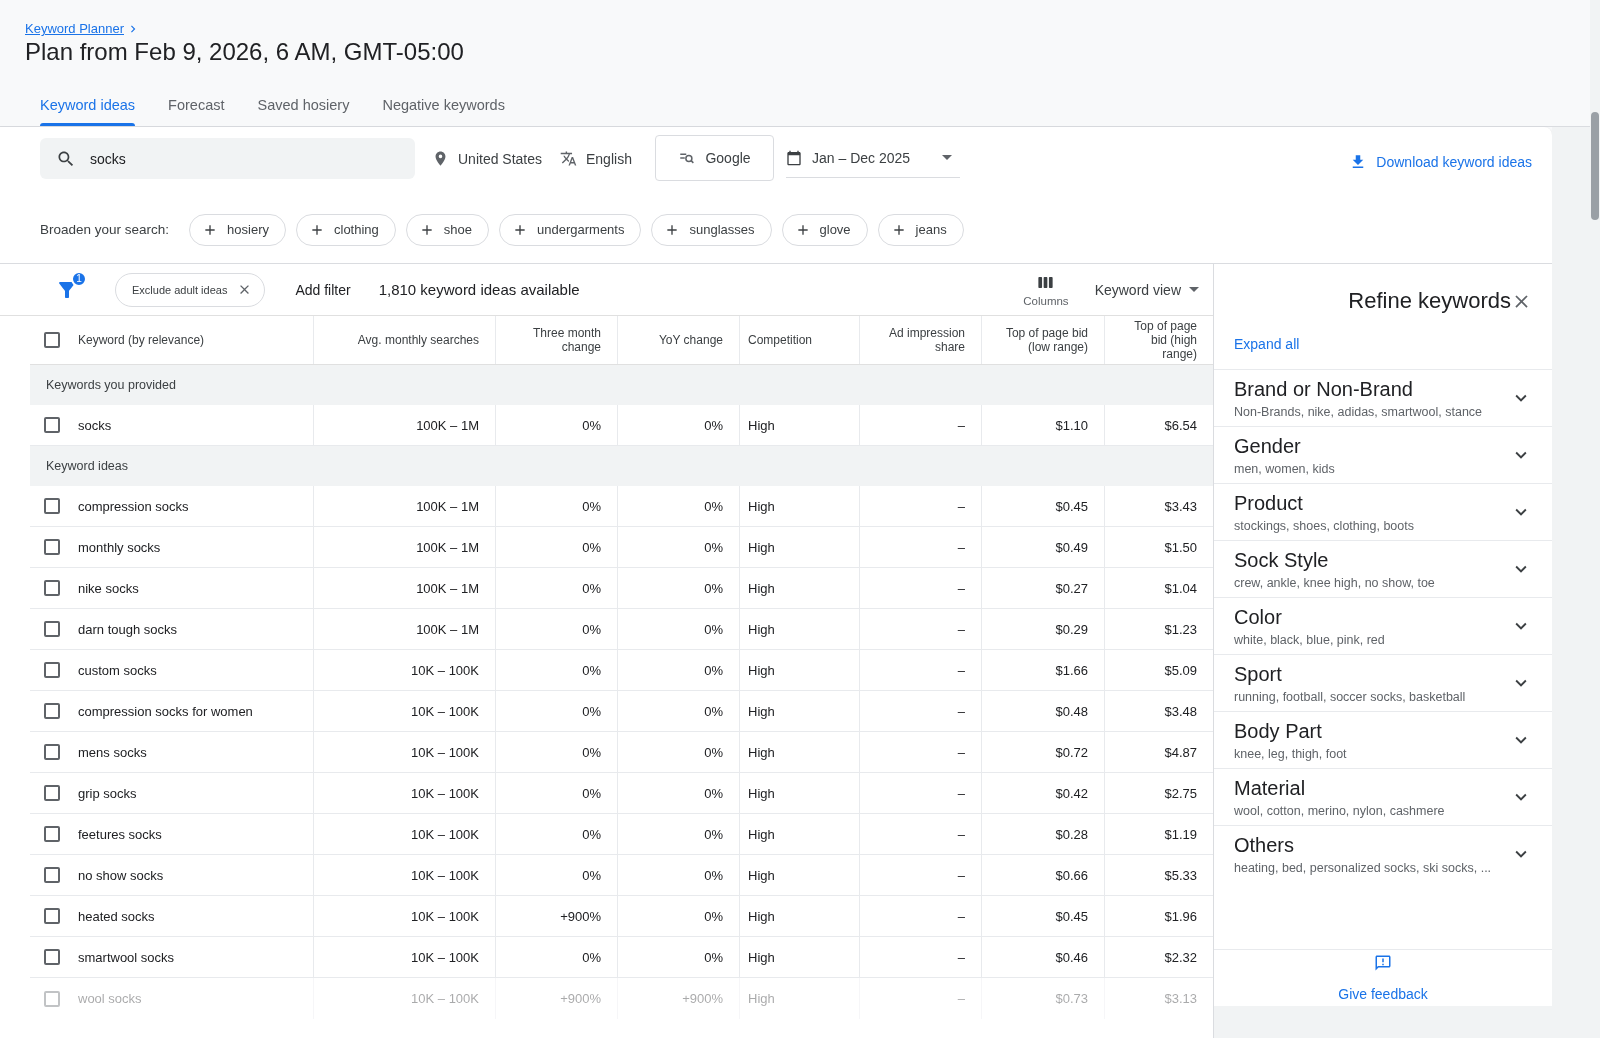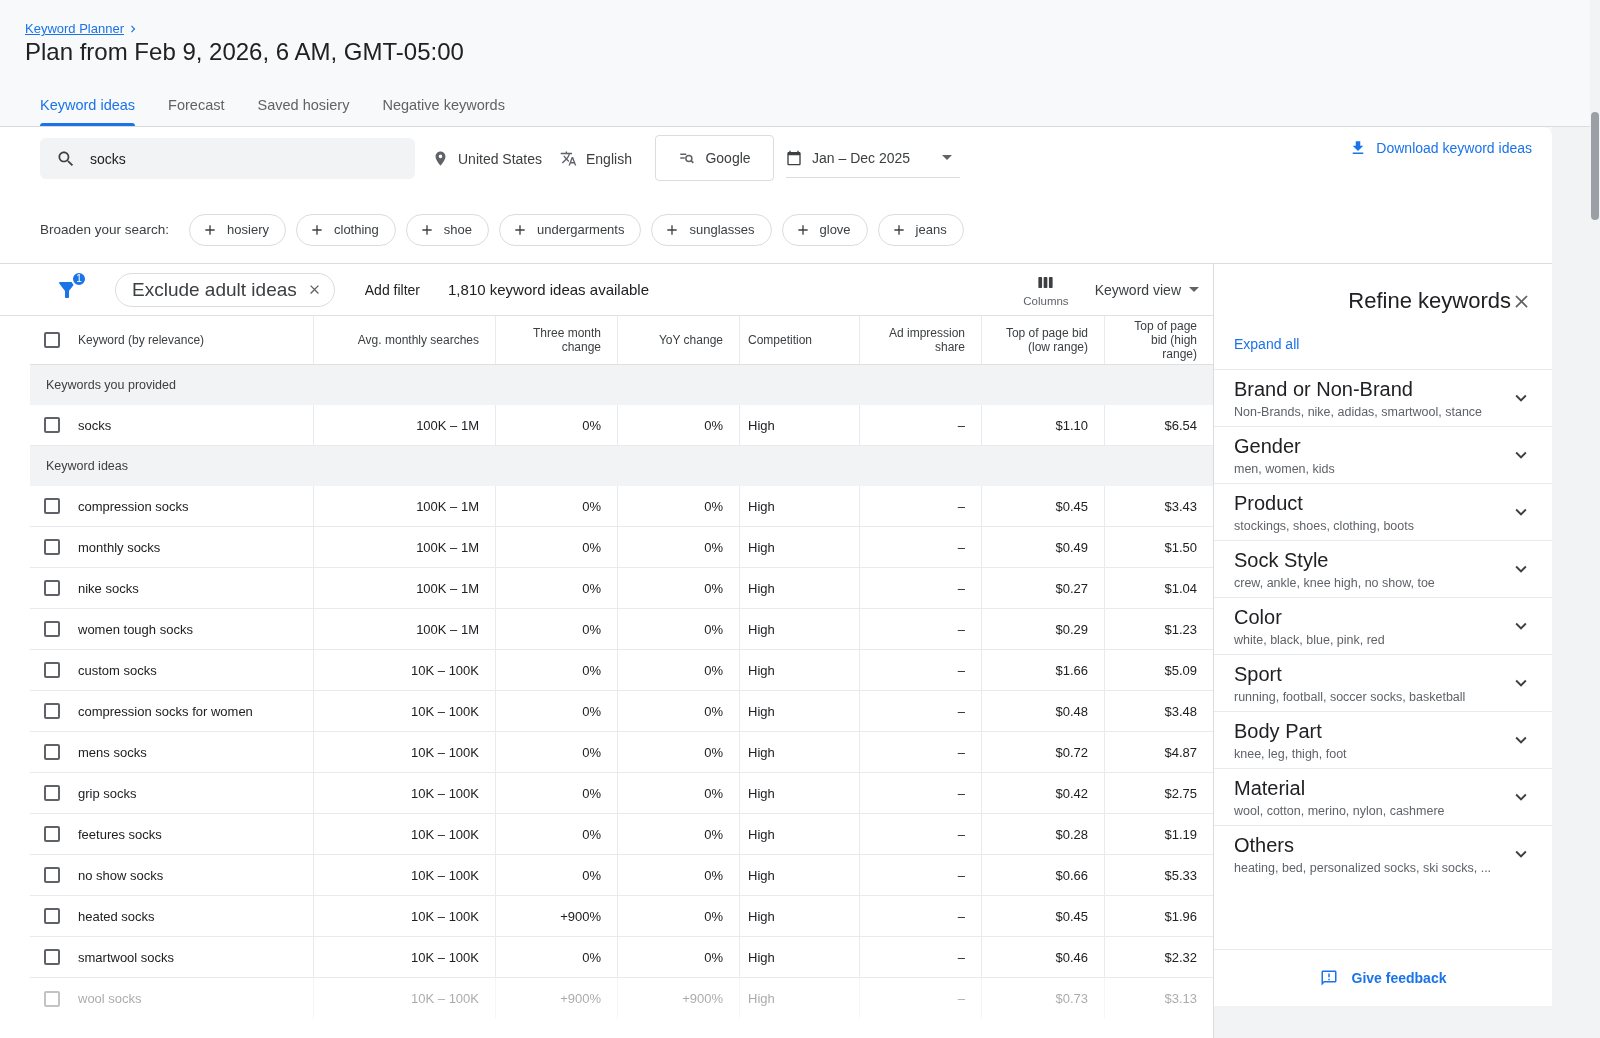--- a/index.html
+++ b/index.html
@@ -33,38 +33,38 @@
   .toolbar { position:absolute; top:0; left:0; right:0; height:63px; }
   .search-box { position:absolute; left:40px; top:11px; width:375px; height:41px; background:#f1f3f4; border-radius:6px; display:flex; align-items:center; padding:0 16px; gap:14px; }
   .search-box input { border:none; outline:none; background:transparent; font-size:14px; color:#202124; font-family:inherit; flex:1; }
   .tool-item { position:absolute; top:11px; height:41px; display:flex; align-items:center; gap:9px; font-size:14px; color:#3c4043; cursor:pointer; }
   .tool-loc  { left:432px; }
   .tool-lang { left:560px; }
   .network-box { position:absolute; left:655px; top:8px; width:119px; height:46px; border:1px solid #dadce0; border-radius:4px; background:#fff; display:flex; align-items:center; justify-content:center; gap:9px; font-size:14px; color:#3c4043; cursor:pointer; }
   .date-ctl { position:absolute; left:786px; top:11px; height:40px; display:flex; align-items:center; gap:10px; font-size:14px; color:#3c4043; border-bottom:1px solid #dadce0; padding-right:8px; cursor:pointer; }
   .caret { width:0; height:0; border-left:5px solid transparent; border-right:5px solid transparent; border-top:5px solid #5f6368; }
   .date-ctl .caret { margin-left:22px; }
-  .download-btn { position:absolute; right:20px; top:0; height:41px; display:flex; align-items:center; gap:9px; font-size:14px; font-weight:500; color:#1a73e8; cursor:pointer; }
+  .download-btn { position:absolute; right:20px; top:14px; height:41px; display:flex; align-items:center; gap:9px; font-size:14px; font-weight:500; color:#1a73e8; cursor:pointer; }
 
   
   .broaden { position:absolute; top:86px; left:40px; right:20px; height:33px; display:flex; align-items:center; }
   .broaden-label { font-size:13.5px; color:#3c4043; margin-right:20px; }
   .chips { display:flex; gap:10px; }
   .chip { height:32px; border:1px solid #dadce0; border-radius:16px; background:#fff; display:flex; align-items:center; gap:9px; padding:0 16px 0 12px; font-size:13px; font-weight:500; color:#3c4043; cursor:pointer; }
 
   
   .main-region { position:absolute; top:136px; left:0; right:0; bottom:0; border-top:1px solid #dadce0; display:flex; }
   .table-area { width:1213px; }
   .refine-panel { width:339px; border-left:1px solid #dadce0; display:flex; flex-direction:column; }
 
   
   .filter-bar { height:52px; display:flex; align-items:center; border-bottom:1px solid #e0e0e0; }
   .funnel-wrap { position:relative; margin-left:55px; width:24px; height:24px; cursor:pointer; }
   .funnel-badge { position:absolute; top:-7px; right:-8px; width:16px; height:16px; background:#1a73e8; border:2px solid #fff; border-radius:50%; color:#fff; font-size:10px; font-weight:500; display:flex; align-items:center; justify-content:center; }
-  .filter-chip { margin-left:36px; height:34px; border:1px solid #dadce0; border-radius:17px; display:flex; align-items:center; gap:10px; padding:0 12px 0 16px; font-size:19px; color:#3c4043; background:#fff; cursor:pointer; }
+  .filter-chip { margin-left:36px; height:34px; border:1px solid #dadce0; border-radius:17px; display:flex; align-items:center; gap:10px; padding:0 12px 0 16px; font-size:11px; color:#3c4043; background:#fff; cursor:pointer; }
   .add-filter { margin-left:30px; font-size:14px; color:#202124; cursor:pointer; }
   .idea-count { margin-left:28px; font-size:15px; color:#202124; }
   .fb-spacer { flex:1; }
   .columns-btn { display:flex; flex-direction:column; align-items:center; gap:3px; font-size:11.5px; color:#5f6368; cursor:pointer; margin-right:26px; }
   .view-ctl { display:flex; align-items:center; gap:8px; font-size:14px; color:#3c4043; margin-right:14px; cursor:pointer; }
 
   
   .ktable { margin-left:30px; width:1183px; }
   .trow { display:grid; grid-template-columns:283px 182px 122px 122px 120px 122px 123px 109px; }
   .thead { height:49px; border-bottom:1px solid #e0e0e0; }
@@ -83,21 +83,21 @@
   .panel-gutter { flex:1; background:#f1f3f4; }
   .panel-head { padding:24px 20px 0 20px; }
   .panel-title-row { display:flex; align-items:center; justify-content:flex-end; }
   .panel-title { font-size:22px; color:#202124; font-weight:400; }
   .expand-all { margin-top:22px; margin-bottom:17px; font-size:14px; font-weight:500; color:#1a73e8; cursor:pointer; }
   .rsection { height:57px; border-top:1px solid #e8eaed; display:flex; align-items:center; justify-content:space-between; padding:0 20px; cursor:pointer; }
   .rsection .txt { min-width:0; }
   .rsection .rtitle { font-size:20px; color:#202124; margin-bottom:4px; }
   .rsection .rsub { font-size:12.5px; color:#5f6368; white-space:nowrap; overflow:hidden; text-overflow:ellipsis; max-width:272px; }
   .panel-spacer { flex:1; }
-  .feedback-row { height:57px; border-top:1px solid #e8eaed; display:flex; align-items:center; justify-content:center; gap:14px; font-size:14px; font-weight:700; color:#1a73e8; cursor:pointer; }
+  .feedback-row { height:57px; border-top:1px solid #e8eaed; display:flex; align-items:center; justify-content:center; gap:14px; font-size:14px; font-weight:400; color:#1a73e8; cursor:pointer;flex-direction:column; }
   .icon-btn { cursor:pointer; }
 </style>
 </head>
 <body>
 
 <div class="breadcrumb">
   <a>Keyword Planner</a>
   <svg width="14" height="14" viewBox="0 0 24 24" fill="#1a73e8">
       <path d="M10 6 8.59 7.41 13.17 12l-4.58 4.59L10 18l6-6z"></path>
     </svg>
@@ -312,21 +312,21 @@
         <div class="cell">0%</div>
         <div class="cell">0%</div>
         <div class="cell comp">High</div>
         <div class="cell">–</div>
         <div class="cell">$0.27</div>
         <div class="cell">$1.04</div>
       </div>
             <div class="trow drow">
         <div class="cell first">
           <span class="cb"></span>
-          <span class="kw">women tough socks</span>
+          <span class="kw">darn tough socks</span>
         </div>
         <div class="cell">100K – 1M</div>
         <div class="cell">0%</div>
         <div class="cell">0%</div>
         <div class="cell comp">High</div>
         <div class="cell">–</div>
         <div class="cell">$0.29</div>
         <div class="cell">$1.23</div>
       </div>
             <div class="trow drow">

